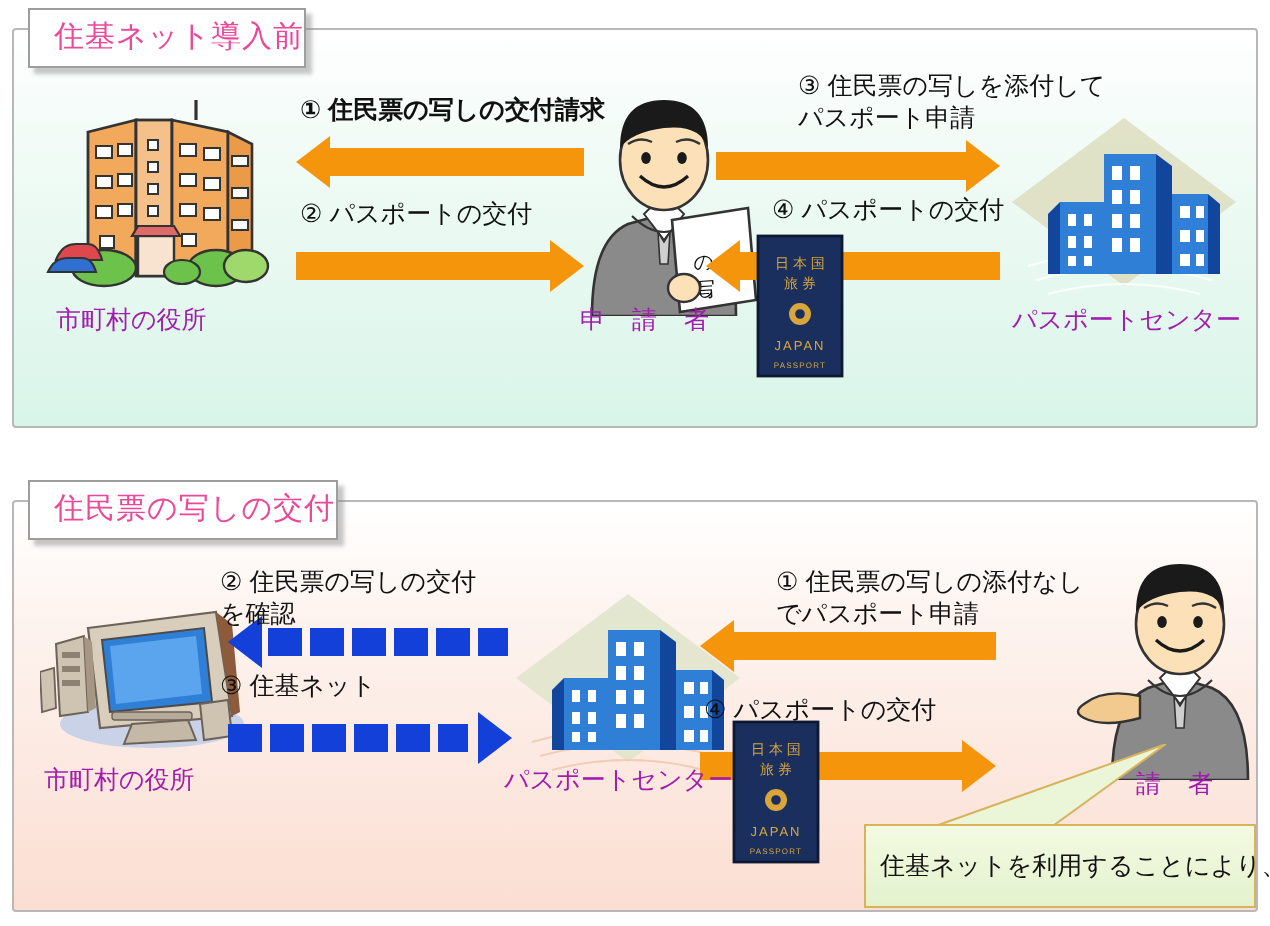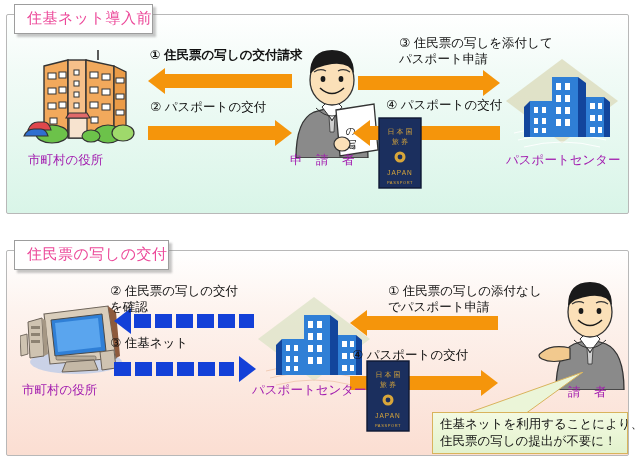--- a/index.html
+++ b/index.html
@@ -400,14 +400,13 @@
 <div class="caption caption-sp" style="left:542px; top:384px;">申 請 者</div>
 
 <div id="callout-tail">
   <svg class="svgbox" viewBox="0 0 130 44" xmlns="http://www.w3.org/2000/svg">
     <polygon points="128,0 10,42 70,42" fill="#ebf5d8" stroke="#d8b35c" stroke-width="1"></polygon>
   </svg>
 </div>
 
 <div id="callout">
   <span class="ctext">住基ネットを利用することにより、</span>
-  <span class="ctext">住民票の写しの提出が不要に！</span>
 </div>
 
 </body></html>

